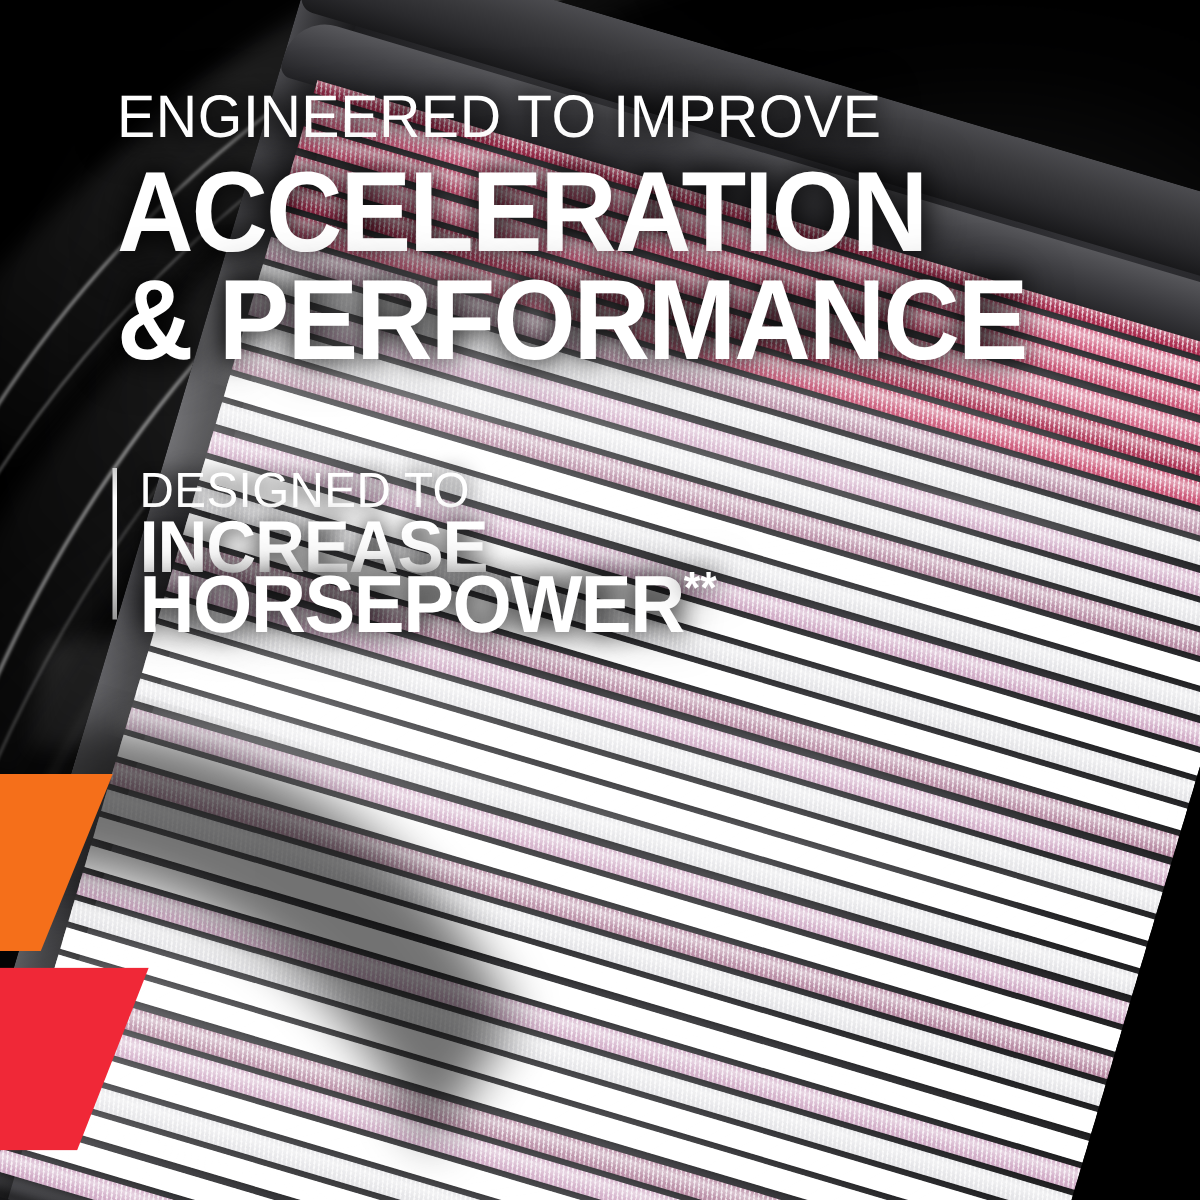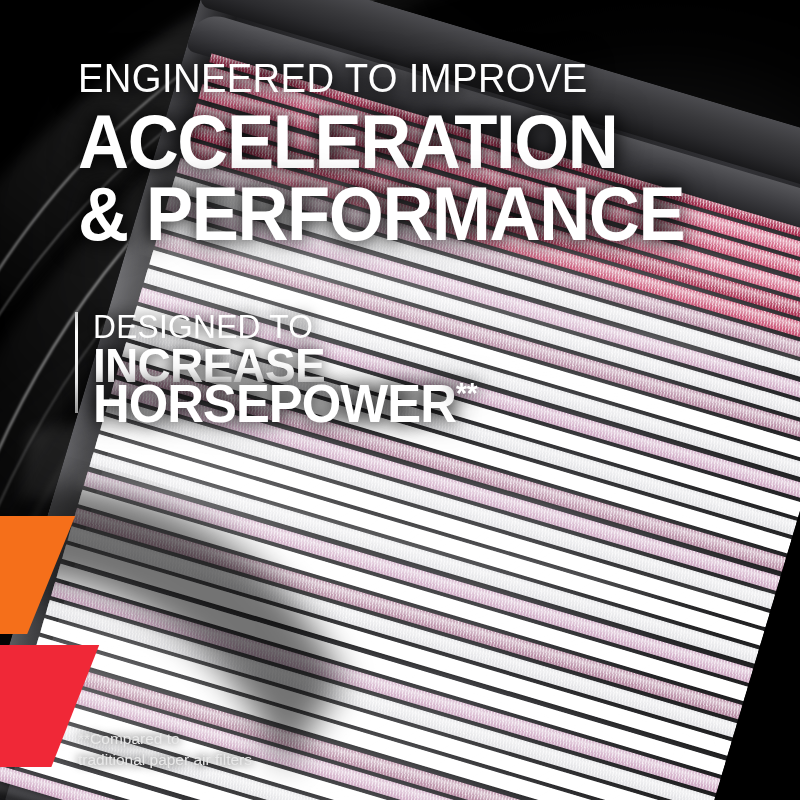--- a/index.html
+++ b/index.html
@@ -476,17 +476,15 @@
     <div class="h1b">&amp; PERFORMANCE</div>
 
     <div class="rule"></div>
 
     <div class="sub-kicker">DESIGNED TO</div>
 
     <div class="sub-h1">INCREASE</div>
 
     <div class="sub-h2"><span>HORSEPOWER</span><span class="star">**</span></div>
 
-    <div class="footnote">**Compared to
-traditional paper air filters</div>
   </div>
 
 </div>
 
 </body></html>

